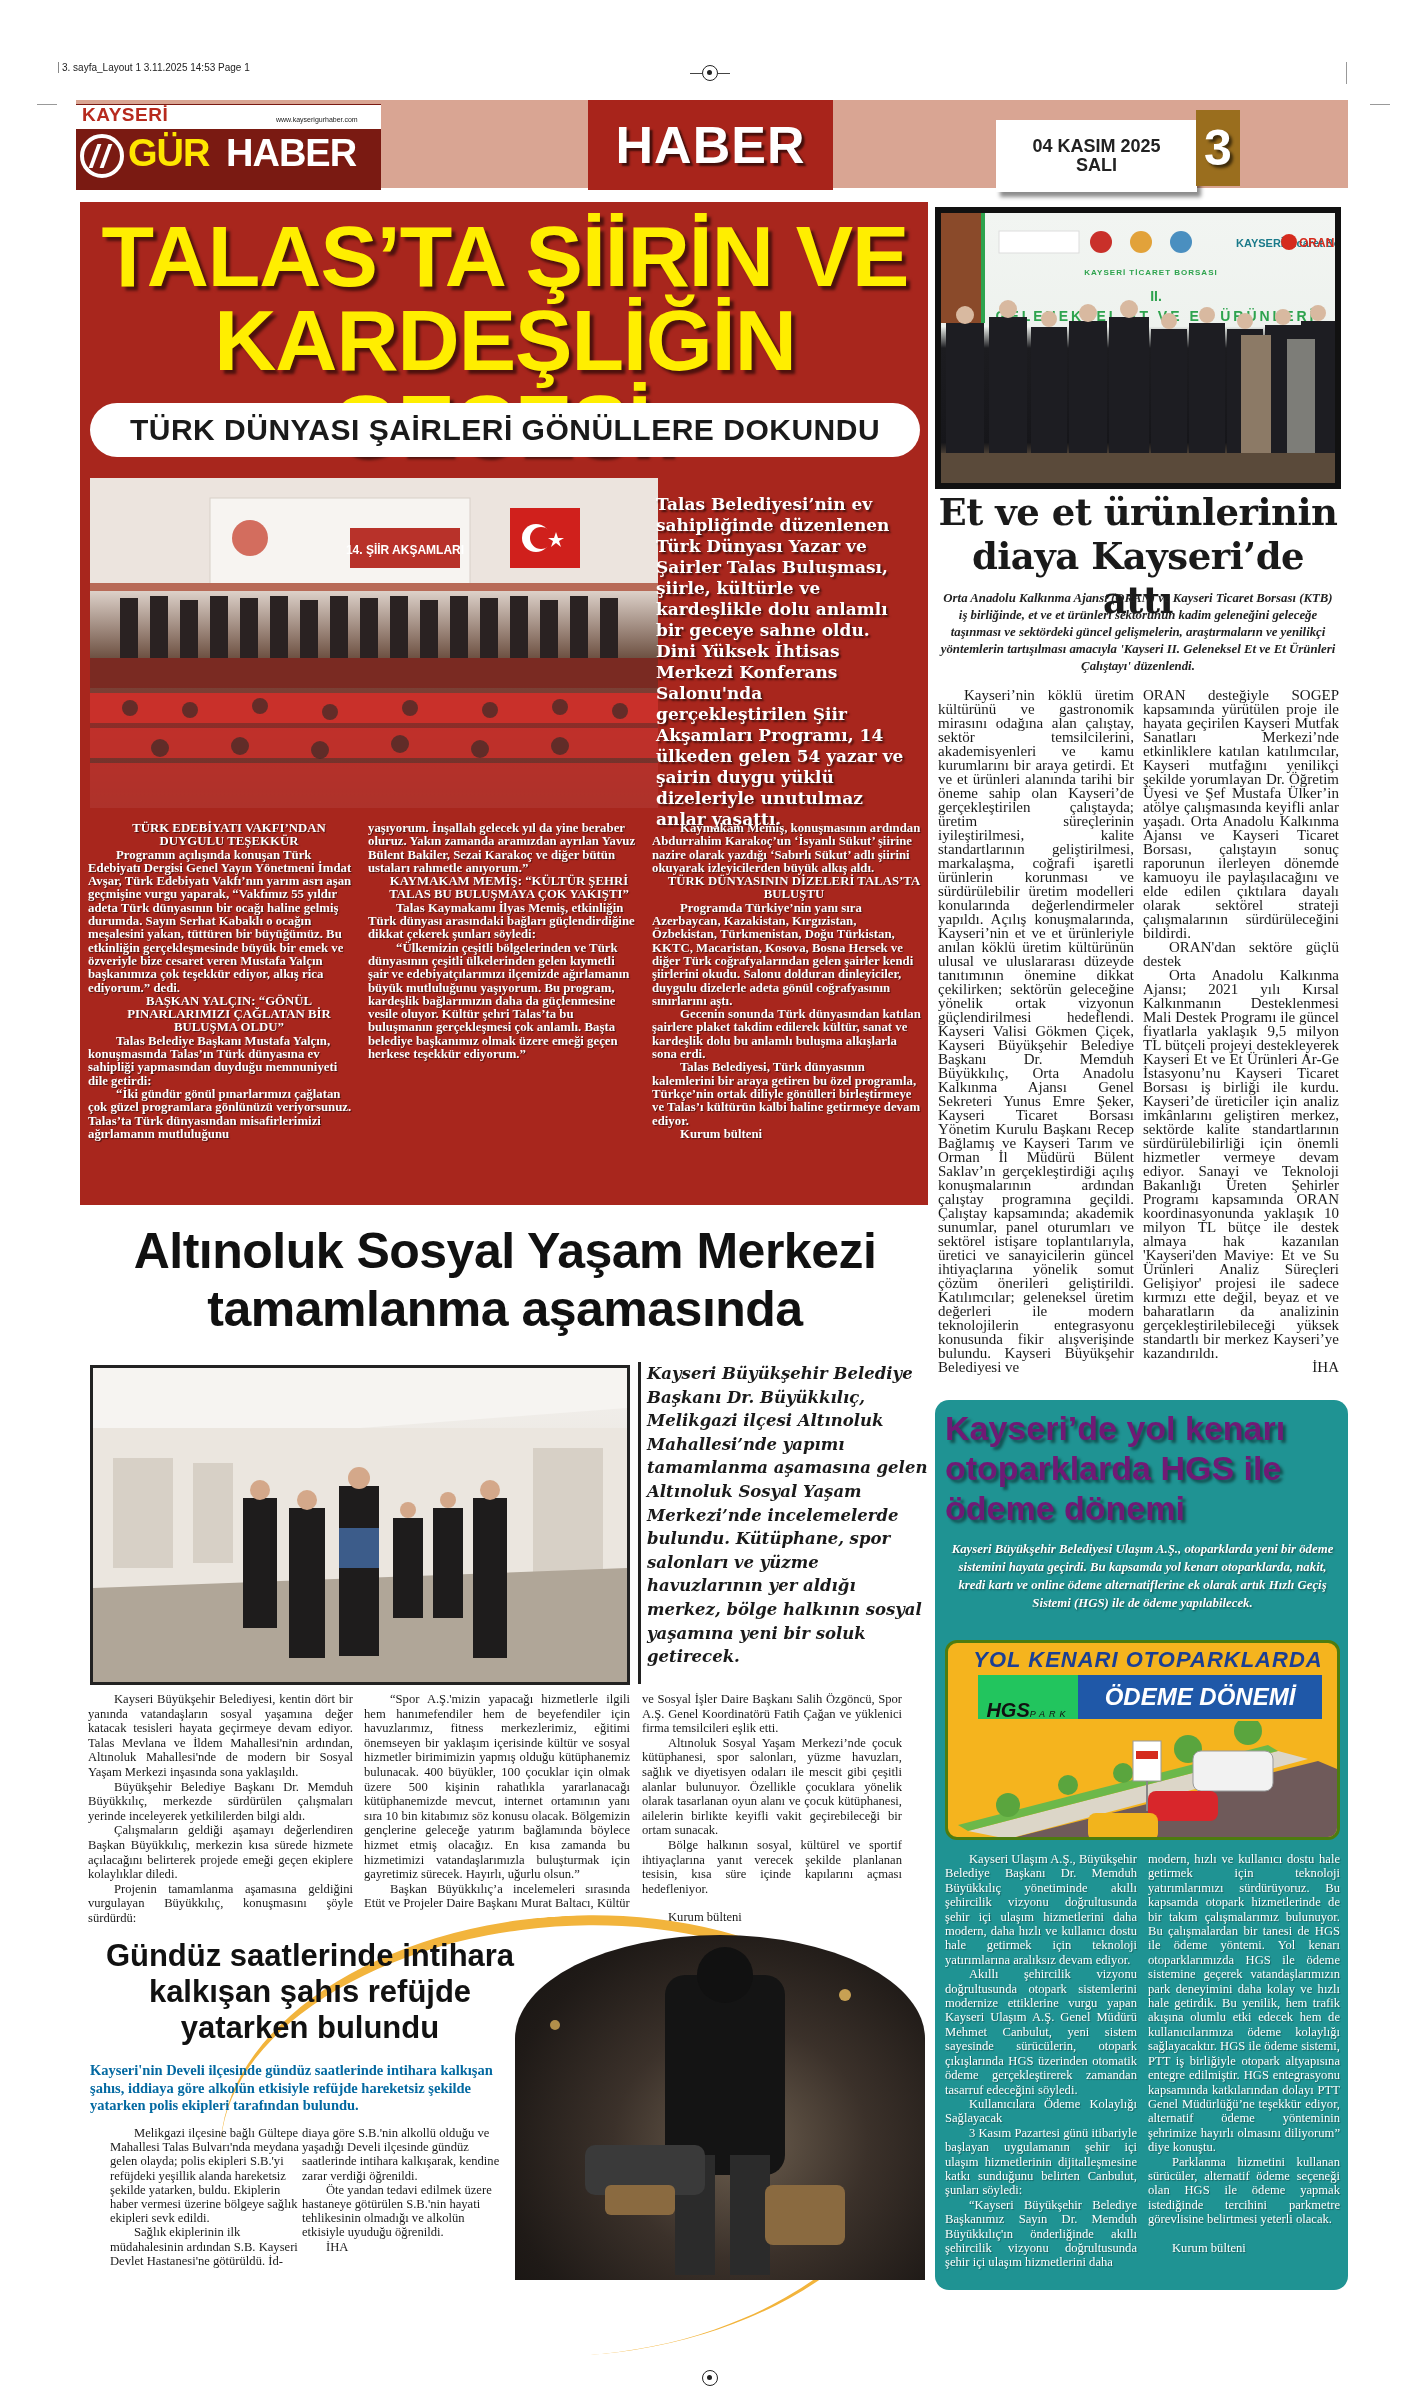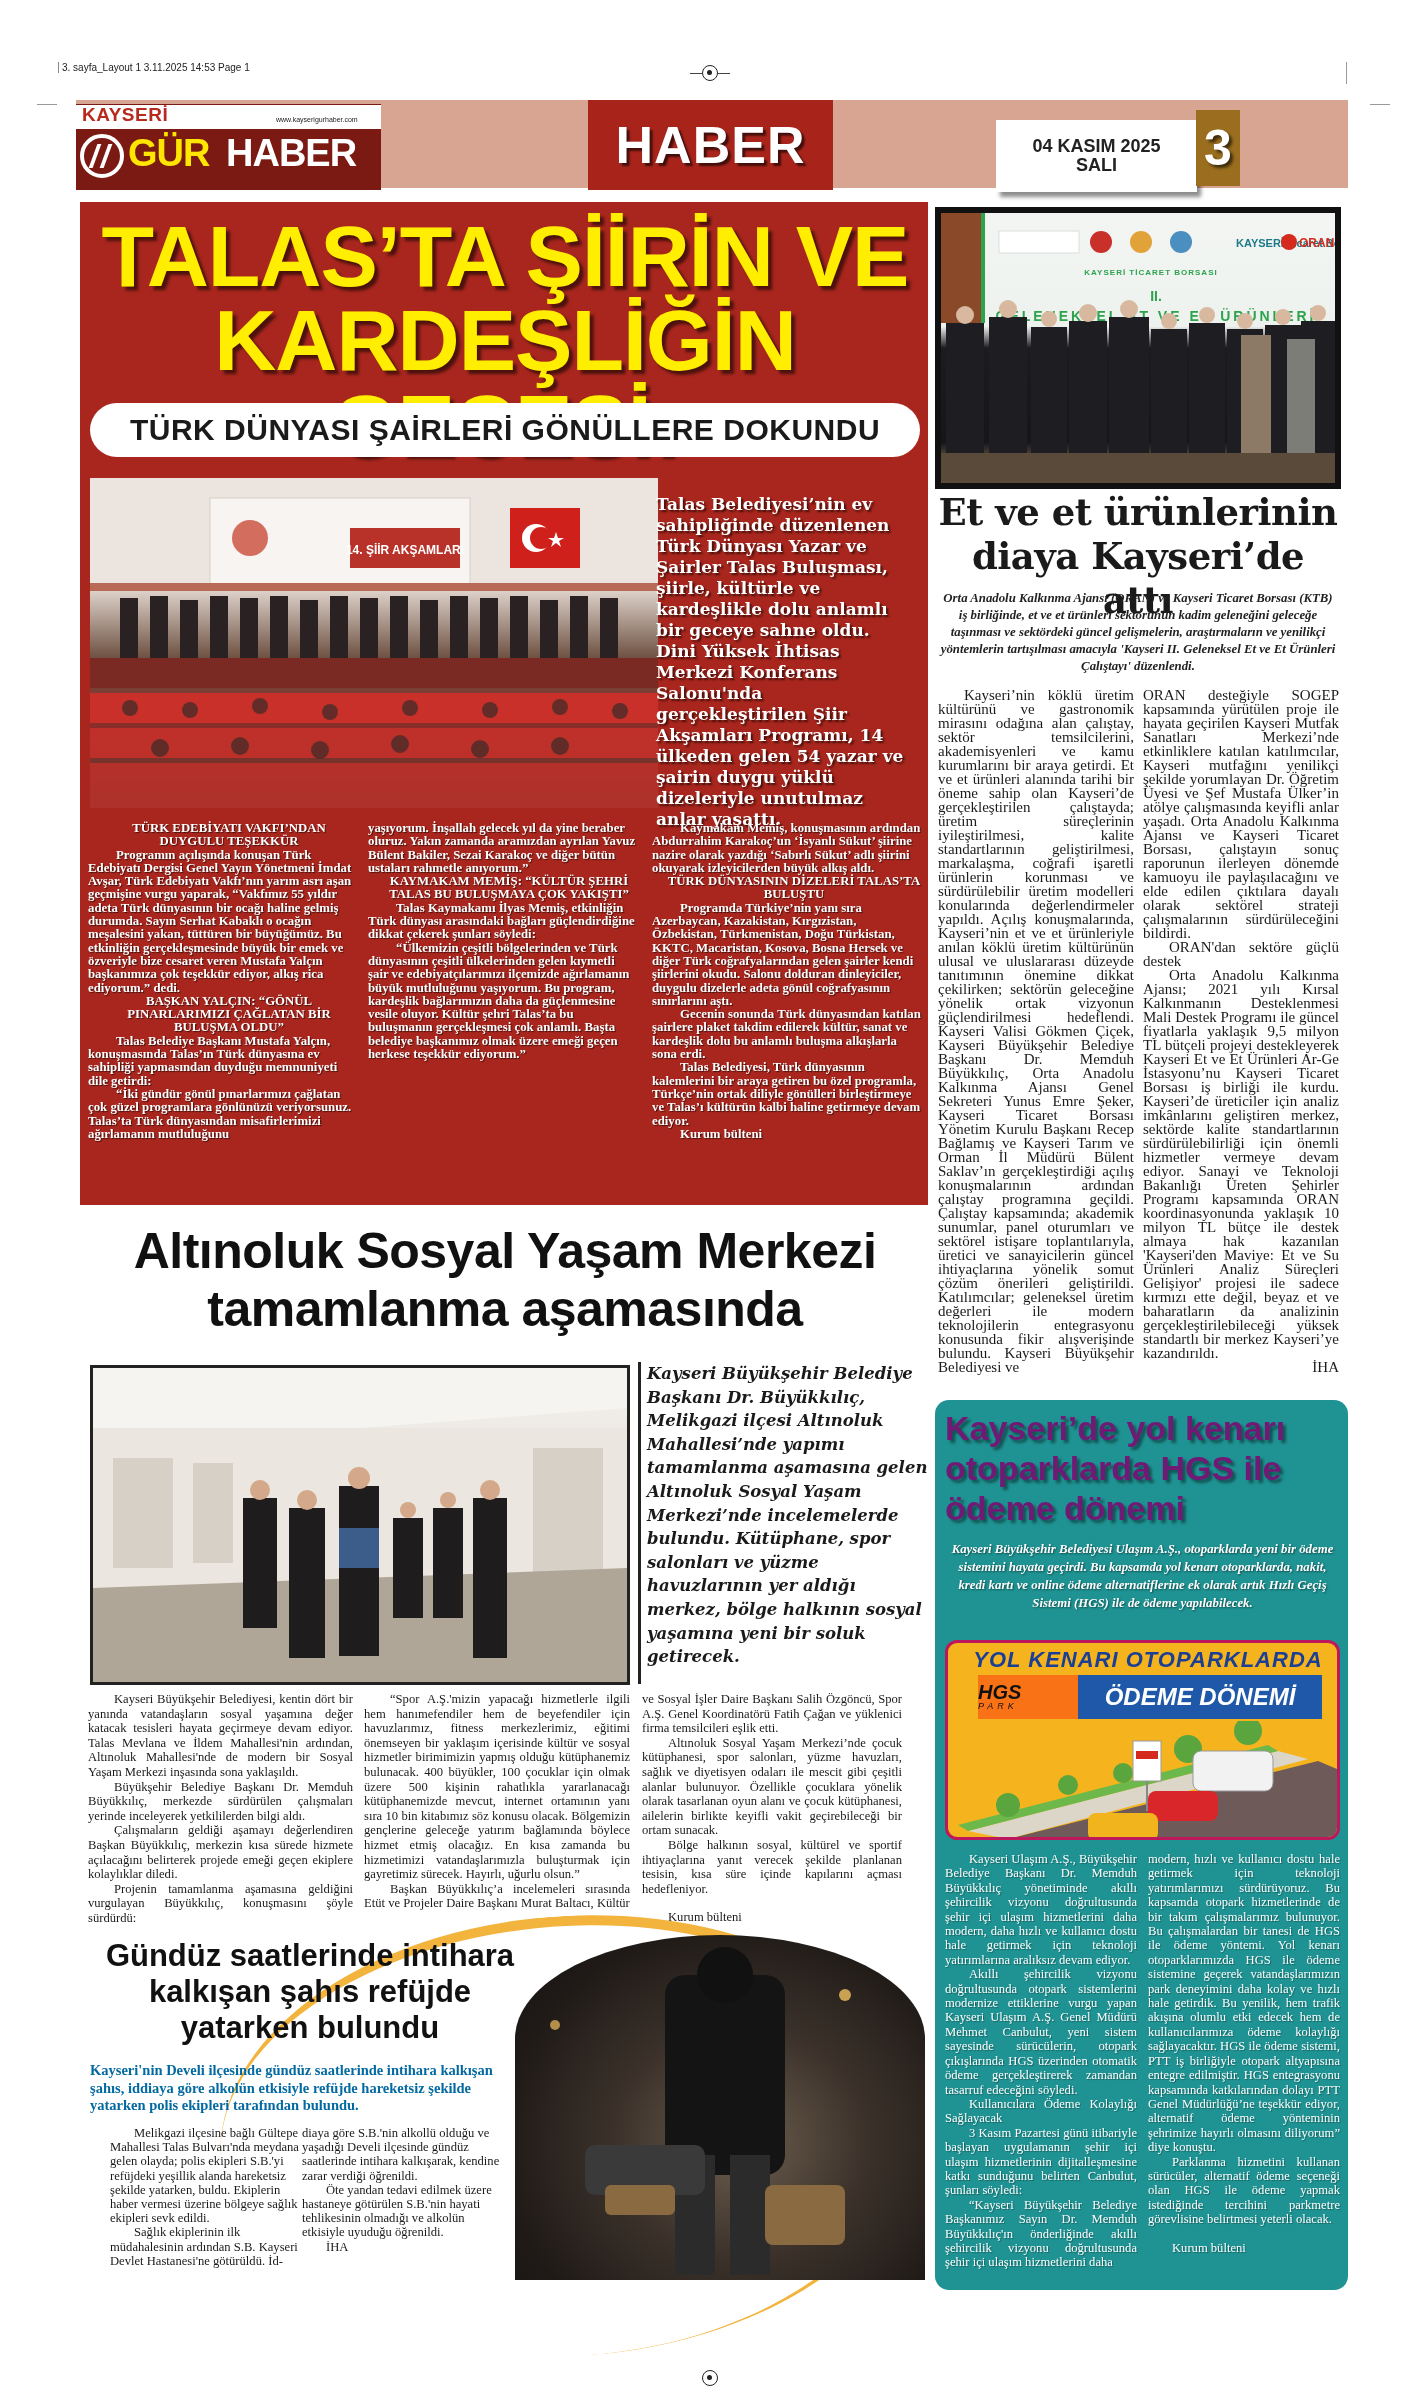--- a/index.html
+++ b/index.html
@@ -75,23 +75,23 @@
   .gun-body { font-family: "Liberation Serif", serif; font-size: 12.6px; line-height: 14.2px; color: #1a1a1a; }
   .gun-body p { text-indent: 24px; }
   .gun-col1 { left: 110px; top: 2126px; width: 190px; }
   .gun-col2 { left: 302px; top: 2126px; width: 200px; }
   .gun-photo { left: 515px; top: 1935px; width: 410px; height: 345px; border-radius: 50% 50% 0 0 / 30% 30% 0 0; overflow: hidden; background: radial-gradient(ellipse at 55% 60%, #6d5f4f 0%, #3b312a 40%, #1f1a17 75%, #151210 100%); }
 
   
   .hgs-box { left: 935px; top: 1400px; width: 413px; height: 890px; background: #1f9393; border-radius: 14px; }
   .hgs-title { left: 945px; top: 1408px; width: 395px; text-align: left; font-family: "Liberation Sans", sans-serif; font-weight: 900; font-size: 34px; line-height: 40px; color: #701a75; text-shadow: 3px 3px 3px rgba(0,0,0,0.45); }
   .hgs-lead { left: 945px; top: 1540px; width: 395px; text-align: center; font-family: "Liberation Serif", serif; font-style: italic; font-weight: bold; font-size: 12.8px; line-height: 18px; color: #fff; text-shadow: 1px 1px 2px rgba(0,0,0,0.5); }
-  .hgs-graphic { left: 945px; top: 1640px; width: 395px; height: 200px; background: #f5b41e; border-radius: 12px; border: 3px solid #be185d; overflow: hidden; }
+  .hgs-graphic { left: 945px; top: 1640px; width: 395px; height: 200px; background: #f5b41e; border-radius: 12px; border: 3px solid #4d7c0f; overflow: hidden; }
   .hgs-banner-top { position: absolute; left: 20px; top: 4px; width: 360px; text-align: center; font-family: "Liberation Sans", sans-serif; font-weight: 900; font-style: italic; font-size: 22px; color: #1b3f94; letter-spacing: 1px; }
-  .hgs-banner-logo { position: absolute; left: 30px; top: 32px; width: 100px; height: 44px; background: #f97316; display: flex; flex-direction: column; align-items: flex-start; justify-content: center; }
+  .hgs-banner-logo { position: absolute; left: 30px; top: 32px; width: 100px; height: 44px; background: #22c55e; display: flex; align-items: flex-end; justify-content: center; }
   .hgs-logo-hgs { font-family: "Liberation Sans", sans-serif; font-weight: 900; font-style: italic; font-size: 20px; color: #111; line-height: 18px; }
   .hgs-logo-park { font-family: "Liberation Sans", sans-serif; font-size: 9px; letter-spacing: 4px; color: #111; font-style: italic; }
   .hgs-banner-main { position: absolute; left: 130px; top: 32px; width: 244px; height: 44px; background: #1f58a8; display: flex; align-items: center; justify-content: center; font-family: "Liberation Sans", sans-serif; font-weight: 900; font-style: italic; font-size: 24px; color: #fff; }
   .hgs-body { font-family: "Liberation Serif", serif; font-size: 12.6px; line-height: 14.4px; color: #fff; text-align: justify; text-shadow: 1px 1px 1px rgba(0,0,0,0.35); }
   .hgs-body p { text-indent: 24px; }
   .hgs-col1 { left: 945px; top: 1852px; width: 192px; }
   .hgs-col2 { left: 1148px; top: 1852px; width: 192px; }
 </style>
 </head>
 <body>

